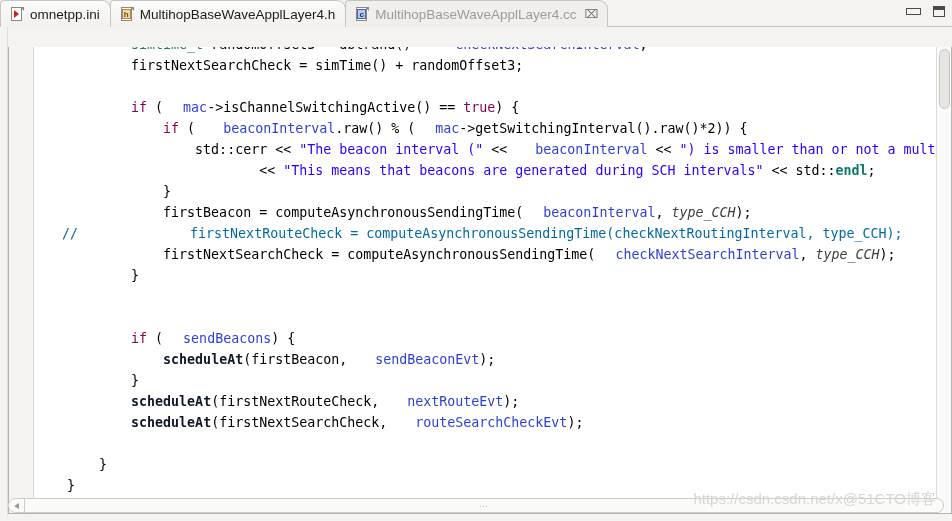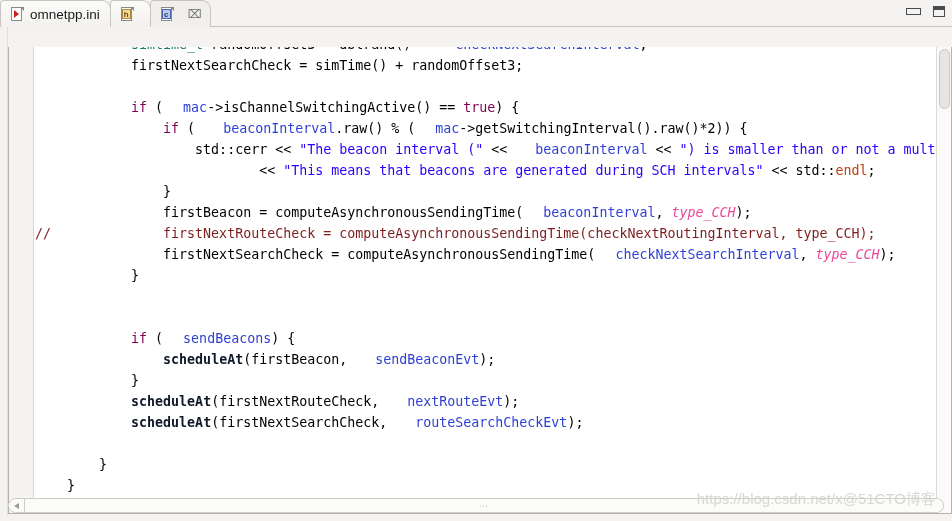--- a/index.html
+++ b/index.html
@@ -178,25 +178,25 @@
     white-space: pre;
     color: #000000;
   }
   .code .ln { display: block; height: 21px; }
 
   
   .t-kw   { color: #7f0055; font-weight: normal; }      
   .t-fn   { color: #0f172a; font-weight: bold; }      
   .t-type { color: #1a7a6e; }                          
   .t-var  { color: #2e3fd6; padding-left: 20px; }                          
-  .t-varI { color: #ec4899; font-style: italic; }      
+  .t-varI { color: #404040; font-style: italic; }      
   .t-str  { color: #2a00ff; }                          
-  .t-cmt  { color: #7f1d1d; }                          
+  .t-cmt  { color: #0369a1; padding-left: 27px; }                          
   .t-pl   { color: #000000; }
-  .t-endl { color: #c2410c; font-weight: normal; }
+  .t-endl { color: #0f766e; font-weight: bold; }
 
   
   .clip-line {
     position: absolute;
     left: 26px; top: 0;
     right: 16px;
     height: 7px;
     overflow: hidden;
     background: #ffffff;
   }
@@ -316,28 +316,30 @@
       </span>
       <span class="tab-label">omnetpp.ini</span>
     </div>
 
     <div class="tab inactive">
       <span class="tab-icon">
         <span class="doc-shape"></span>
           <span class="doc-fold"></span>
         <span class="glyph-letter glyph-h">h</span>
       </span>
+      <span class="tab-label">MultihopBaseWaveApplLayer4.h</span>
     </div>
 
     <div class="tab active">
       <span class="tab-icon">
         <span class="doc-shape"></span>
           <span class="doc-fold"></span>
         <span class="glyph-letter glyph-c">c</span>
       </span>
+      <span class="tab-label">MultihopBaseWaveApplLayer4.cc</span>
       <span class="tab-close">⌧</span>
     </div>
 
     <div class="tab-tail"></div>
   </div>
 
   <div class="winbtns">
     <span class="winbtn">
         <span class="minbox"></span>
       </span>
@@ -368,15 +370,15 @@
 
   <div class="hscroll-wrap">
     <div class="harrow"></div>
     <div class="htrack">
       <div class="hthumb">
         <span class="hgrip">⋯</span>
       </div>
     </div>
   </div>
 
-  <div class="watermark">https://blog.csdn.net/x@51CTO博客</div>
+  <div class="watermark">https://csdn.csdn.net/x@51CTO博客</div>
 
 </div>
 
 </body></html>

